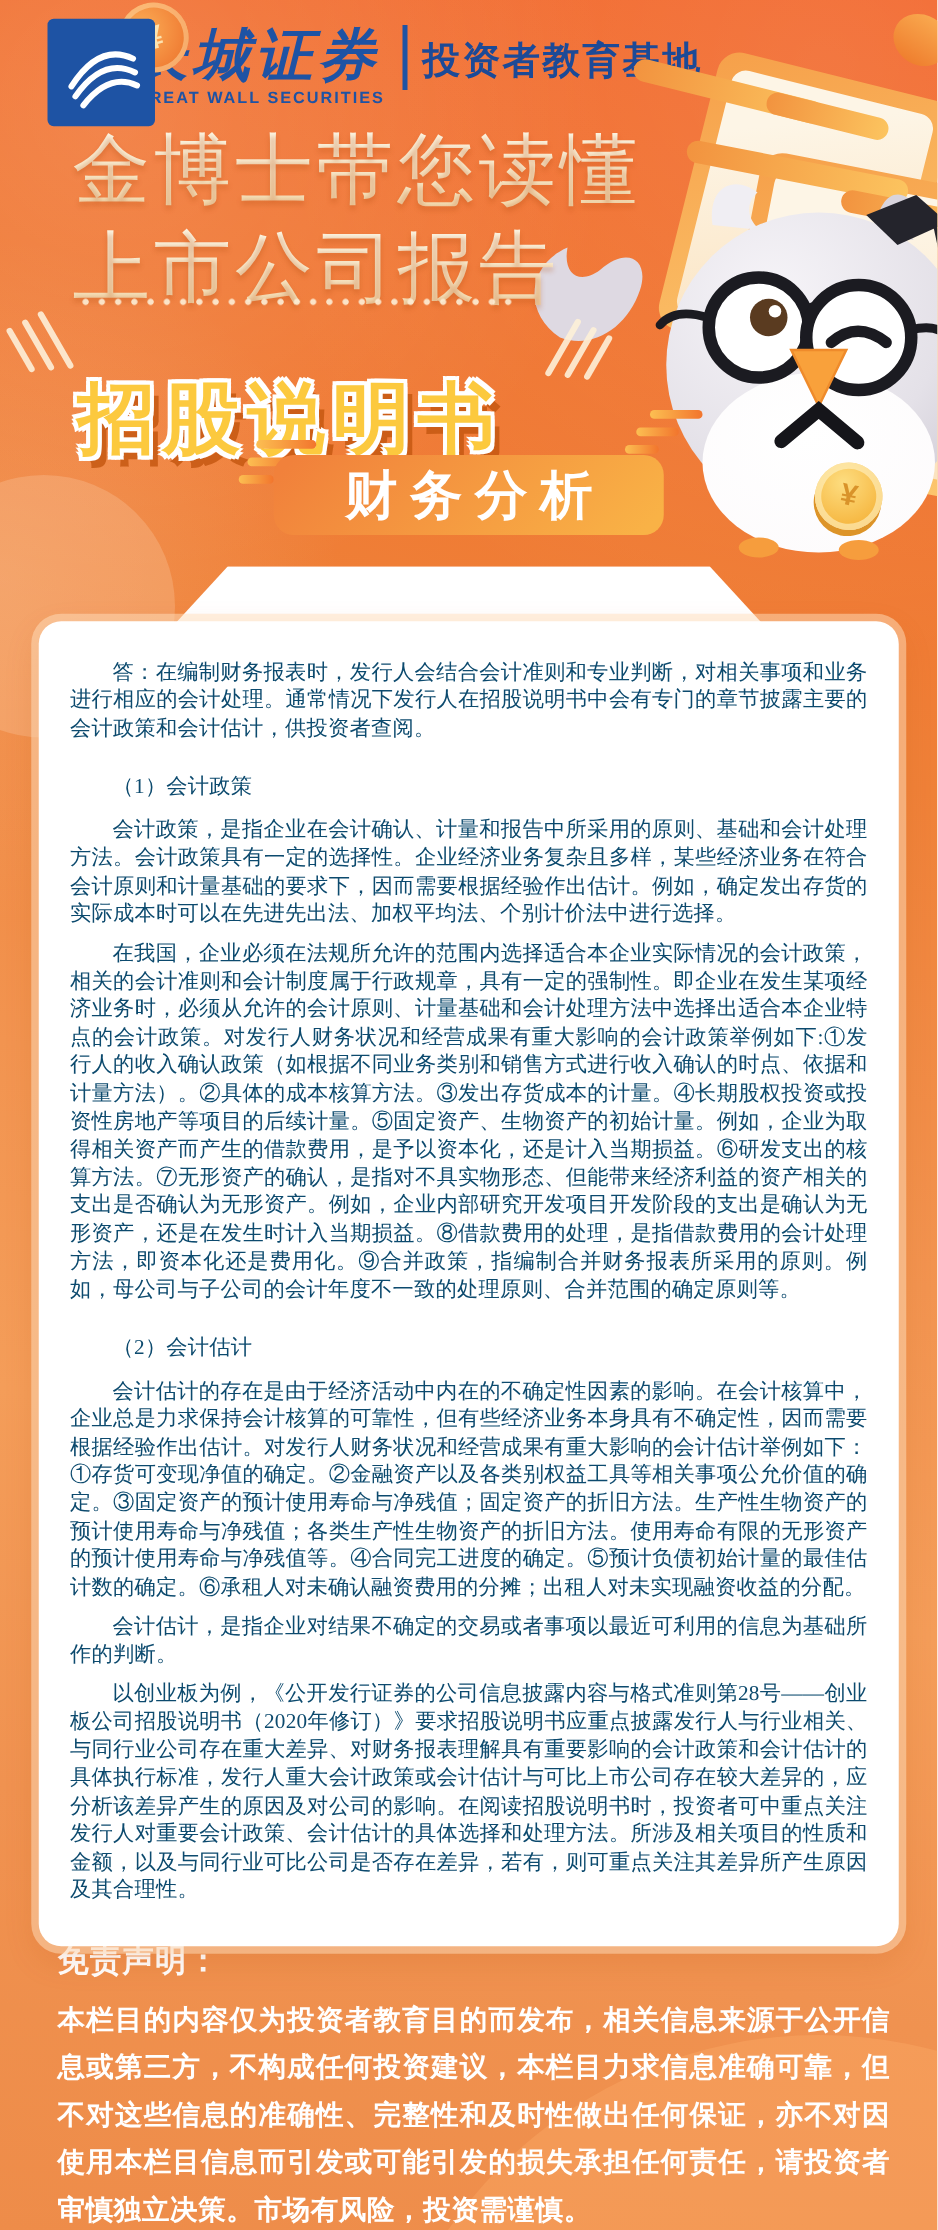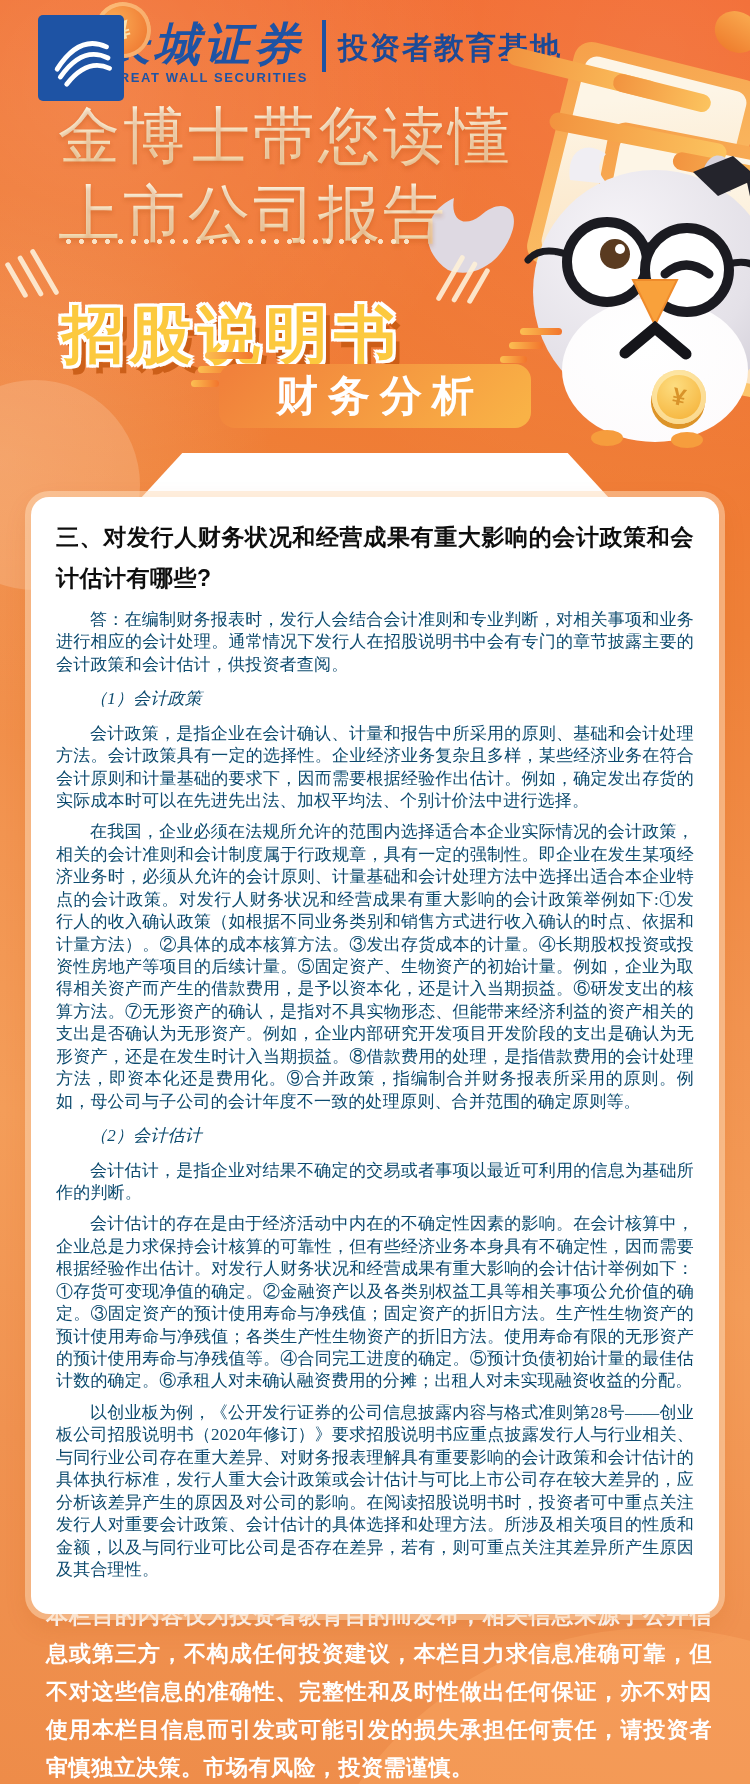--- a/index.html
+++ b/index.html
@@ -93,21 +93,21 @@
   .card-notch{position:absolute;left:50%;transform:translateX(-50%);top:453px;width:470px;height:46px;
     background:#fff;z-index:5;clip-path:polygon(9% 0,91% 0,100% 100%,0 100%);}
   .card{position:absolute;left:31px;top:497px;width:688px;min-height:1040px;background:#fff;
     border-radius:18px;z-index:5;box-sizing:border-box;padding:20px 25px 24px 25px;
     box-shadow:0 0 0 6px rgba(255,224,190,0.5), 0 10px 26px rgba(185,78,14,0.18);}
   .question{font-size:23px;font-weight:700;color:#0e0e0e;line-height:1.78;letter-spacing:0.5px;
     text-align:justify;font-family:"Liberation Sans",sans-serif;}
   .article-body{margin-top:10px;font-family:"Liberation Serif",serif;}
   .article-body .para{margin:0 0 9px 0;font-size:17px;line-height:1.32;color:#0c4a6e;
     text-align:justify;text-indent:2em;letter-spacing:0.2px;}
-  .article-body .sub{margin:12px 0 12px 0;font-style:italic;}
+  .article-body .sub{margin:24px 0 12px 0;}
 
   
   .disclaimer{position:absolute;left:46px;top:1552px;width:666px;z-index:4;color:#fff;}
   .disclaimer .d-title{font-size:25px;font-weight:700;letter-spacing:1px;margin-bottom:12px;}
   .disclaimer .d-body{font-size:22px;font-weight:700;line-height:38px;text-align:justify;
     letter-spacing:0.5px;}
 </style>
 </head>
 <body>
 
@@ -218,29 +218,28 @@
     </div>
   <div class="coin coin-right"></div>
   <div class="coin coin-gold">
       <span>¥</span>
     </div>
 
   <div class="badge">财务分析</div>
   <div class="card-notch"></div>
 
   <div class="card">
-    <div class="question">三、对发行人财务状况和经营成果有重大影响的会计政策和会计估计有哪些?</div>
     <div class="article-body">
         <p class="para">答：在编制财务报表时，发行人会结合会计准则和专业判断，对相关事项和业务进行相应的会计处理。通常情况下发行人在招股说明书中会有专门的章节披露主要的会计政策和会计估计，供投资者查阅。</p>
         <p class="para sub">（1）会计政策</p>
         <p class="para">会计政策，是指企业在会计确认、计量和报告中所采用的原则、基础和会计处理方法。会计政策具有一定的选择性。企业经济业务复杂且多样，某些经济业务在符合会计原则和计量基础的要求下，因而需要根据经验作出估计。例如，确定发出存货的实际成本时可以在先进先出法、加权平均法、个别计价法中进行选择。</p>
         <p class="para">在我国，企业必须在法规所允许的范围内选择适合本企业实际情况的会计政策，相关的会计准则和会计制度属于行政规章，具有一定的强制性。即企业在发生某项经济业务时，必须从允许的会计原则、计量基础和会计处理方法中选择出适合本企业特点的会计政策。对发行人财务状况和经营成果有重大影响的会计政策举例如下:①发行人的收入确认政策（如根据不同业务类别和销售方式进行收入确认的时点、依据和计量方法）。②具体的成本核算方法。③发出存货成本的计量。④长期股权投资或投资性房地产等项目的后续计量。⑤固定资产、生物资产的初始计量。例如，企业为取得相关资产而产生的借款费用，是予以资本化，还是计入当期损益。⑥研发支出的核算方法。⑦无形资产的确认，是指对不具实物形态、但能带来经济利益的资产相关的支出是否确认为无形资产。例如，企业内部研究开发项目开发阶段的支出是确认为无形资产，还是在发生时计入当期损益。⑧借款费用的处理，是指借款费用的会计处理方法，即资本化还是费用化。⑨合并政策，指编制合并财务报表所采用的原则。例如，母公司与子公司的会计年度不一致的处理原则、合并范围的确定原则等。</p>
         <p class="para sub">（2）会计估计</p>
+        <p class="para">会计估计的存在是由于经济活动中内在的不确定性因素的影响。在会计核算中，企业总是力求保持会计核算的可靠性，但有些经济业务本身具有不确定性，因而需要根据经验作出估计。对发行人财务状况和经营成果有重大影响的会计估计举例如下：①存货可变现净值的确定。②金融资产以及各类别权益工具等相关事项公允价值的确定。③固定资产的预计使用寿命与净残值；固定资产的折旧方法。生产性生物资产的预计使用寿命与净残值；各类生产性生物资产的折旧方法。使用寿命有限的无形资产的预计使用寿命与净残值等。④合同完工进度的确定。⑤预计负债初始计量的最佳估计数的确定。⑥承租人对未确认融资费用的分摊；出租人对未实现融资收益的分配。</p>
         <p class="para">会计估计，是指企业对结果不确定的交易或者事项以最近可利用的信息为基础所作的判断。</p>
-        <p class="para">会计估计的存在是由于经济活动中内在的不确定性因素的影响。在会计核算中，企业总是力求保持会计核算的可靠性，但有些经济业务本身具有不确定性，因而需要根据经验作出估计。对发行人财务状况和经营成果有重大影响的会计估计举例如下：①存货可变现净值的确定。②金融资产以及各类别权益工具等相关事项公允价值的确定。③固定资产的预计使用寿命与净残值；固定资产的折旧方法。生产性生物资产的预计使用寿命与净残值；各类生产性生物资产的折旧方法。使用寿命有限的无形资产的预计使用寿命与净残值等。④合同完工进度的确定。⑤预计负债初始计量的最佳估计数的确定。⑥承租人对未确认融资费用的分摊；出租人对未实现融资收益的分配。</p>
         <p class="para">以创业板为例，《公开发行证券的公司信息披露内容与格式准则第28号——创业板公司招股说明书（2020年修订）》要求招股说明书应重点披露发行人与行业相关、与同行业公司存在重大差异、对财务报表理解具有重要影响的会计政策和会计估计的具体执行标准，发行人重大会计政策或会计估计与可比上市公司存在较大差异的，应分析该差异产生的原因及对公司的影响。在阅读招股说明书时，投资者可中重点关注发行人对重要会计政策、会计估计的具体选择和处理方法。所涉及相关项目的性质和金额，以及与同行业可比公司是否存在差异，若有，则可重点关注其差异所产生原因及其合理性。</p>
       </div>
   </div>
 
   <div class="disclaimer">
     <div class="d-title">免责声明：</div>
     <div class="d-body">本栏目的内容仅为投资者教育目的而发布，相关信息来源于公开信息或第三方，不构成任何投资建议，本栏目力求信息准确可靠，但不对这些信息的准确性、完整性和及时性做出任何保证，亦不对因使用本栏目信息而引发或可能引发的损失承担任何责任，请投资者审慎独立决策。市场有风险，投资需谨慎。</div>
   </div>
 
 </div>

